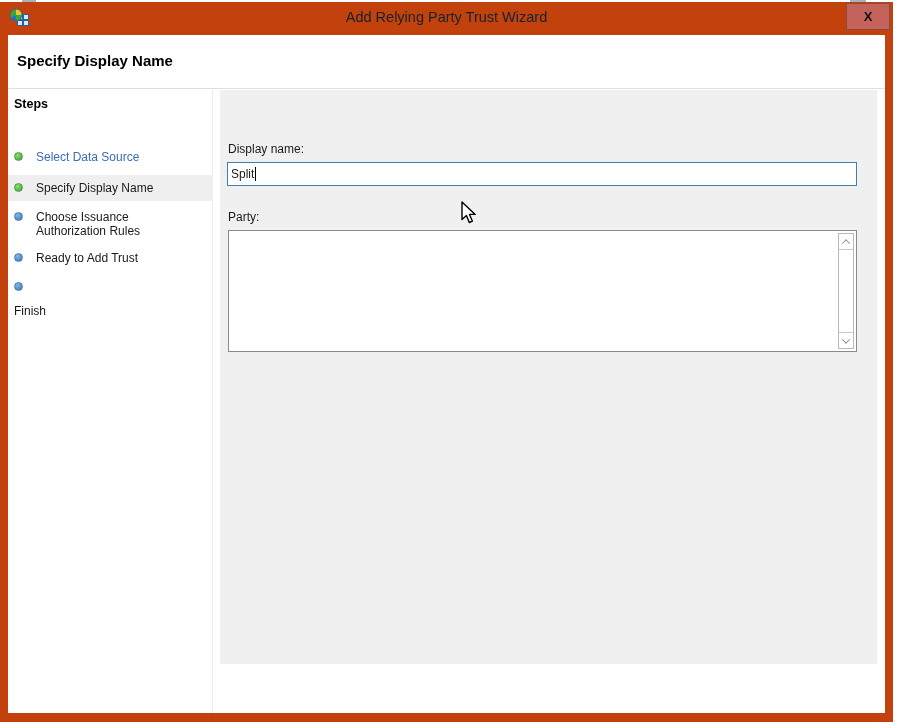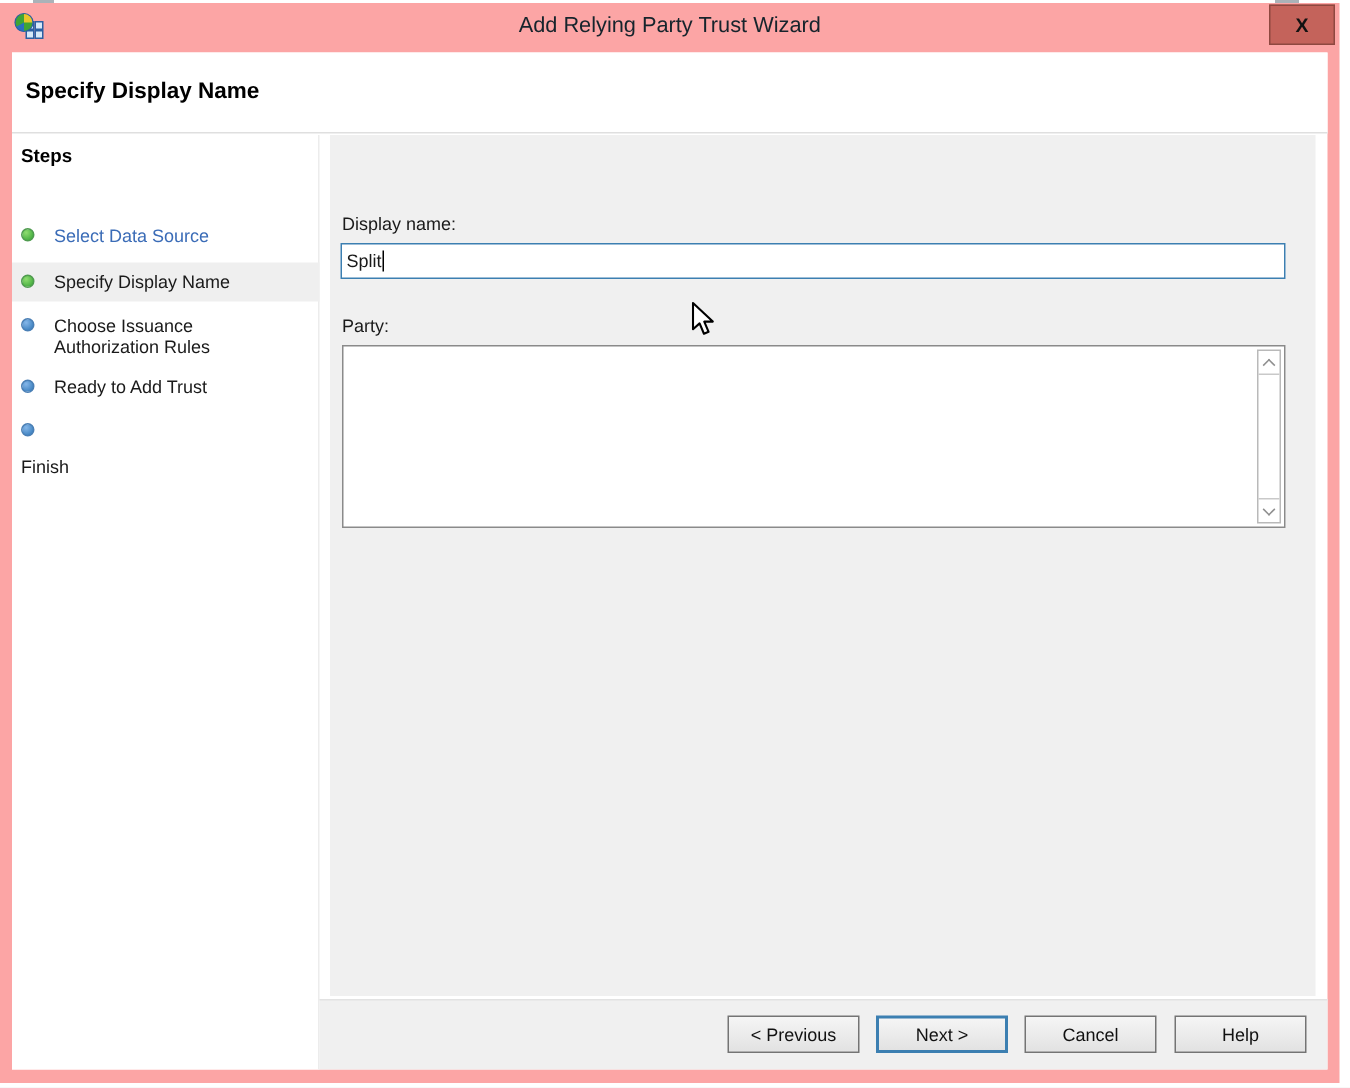--- a/index.html
+++ b/index.html
@@ -6,21 +6,21 @@
   html,body { width:900px; height:725px; }
   body {
     position:relative; overflow:hidden; background:#ffffff;
     font-family:"Liberation Sans", sans-serif; color:#1a1a1a;
   }
   .bg-fragment { position:absolute; top:0; height:3px; background:#aab2b8; }
 
   
   .dialog {
     position:absolute; left:0; top:2px; width:893px; height:720px;
-    background:#fca5a5;
+    background:#c2410c;
   }
   .titlebar { position:absolute; left:0; top:0; width:100%; height:33px; }
   .app-icon { position:absolute; left:9px; top:6px; width:21px; height:21px; }
   .title-text {
     position:absolute; left:0; right:0; top:7px; text-align:center;
     font-size:14.5px; color:#16242c;
   }
   .close-btn {
     position:absolute; right:3px; top:1px; width:44px; height:27px;
     background:#c4635b; border:1px solid #8e4840;
@@ -197,25 +197,19 @@
           <div class="sb-btn sb-up">
               <span class="chev up"></span>
             </div>
           <div class="sb-btn sb-down">
               <span class="chev down"></span>
             </div>
         </div>
       </div>
     </div>
 
-    <div class="button-bar">
-      <div class="btn btn-previous">&lt; Previous</div>
-      <div class="btn btn-next">Next &gt;</div>
-      <div class="btn btn-cancel">Cancel</div>
-      <div class="btn btn-help">Help</div>
-    </div>
 
   </div>
 </div>
 
 <svg class="mouse-cursor" width="20" height="24" viewBox="0 0 20 24">
   <polygon points="1,1 1,18.5 5.4,14.6 8.3,21.5 11.4,20.2 8.5,13.4 14.2,13.4" fill="#ffffff" stroke="#000000" stroke-width="1.4" stroke-linejoin="round"></polygon>
 </svg>
 
 </body></html>

